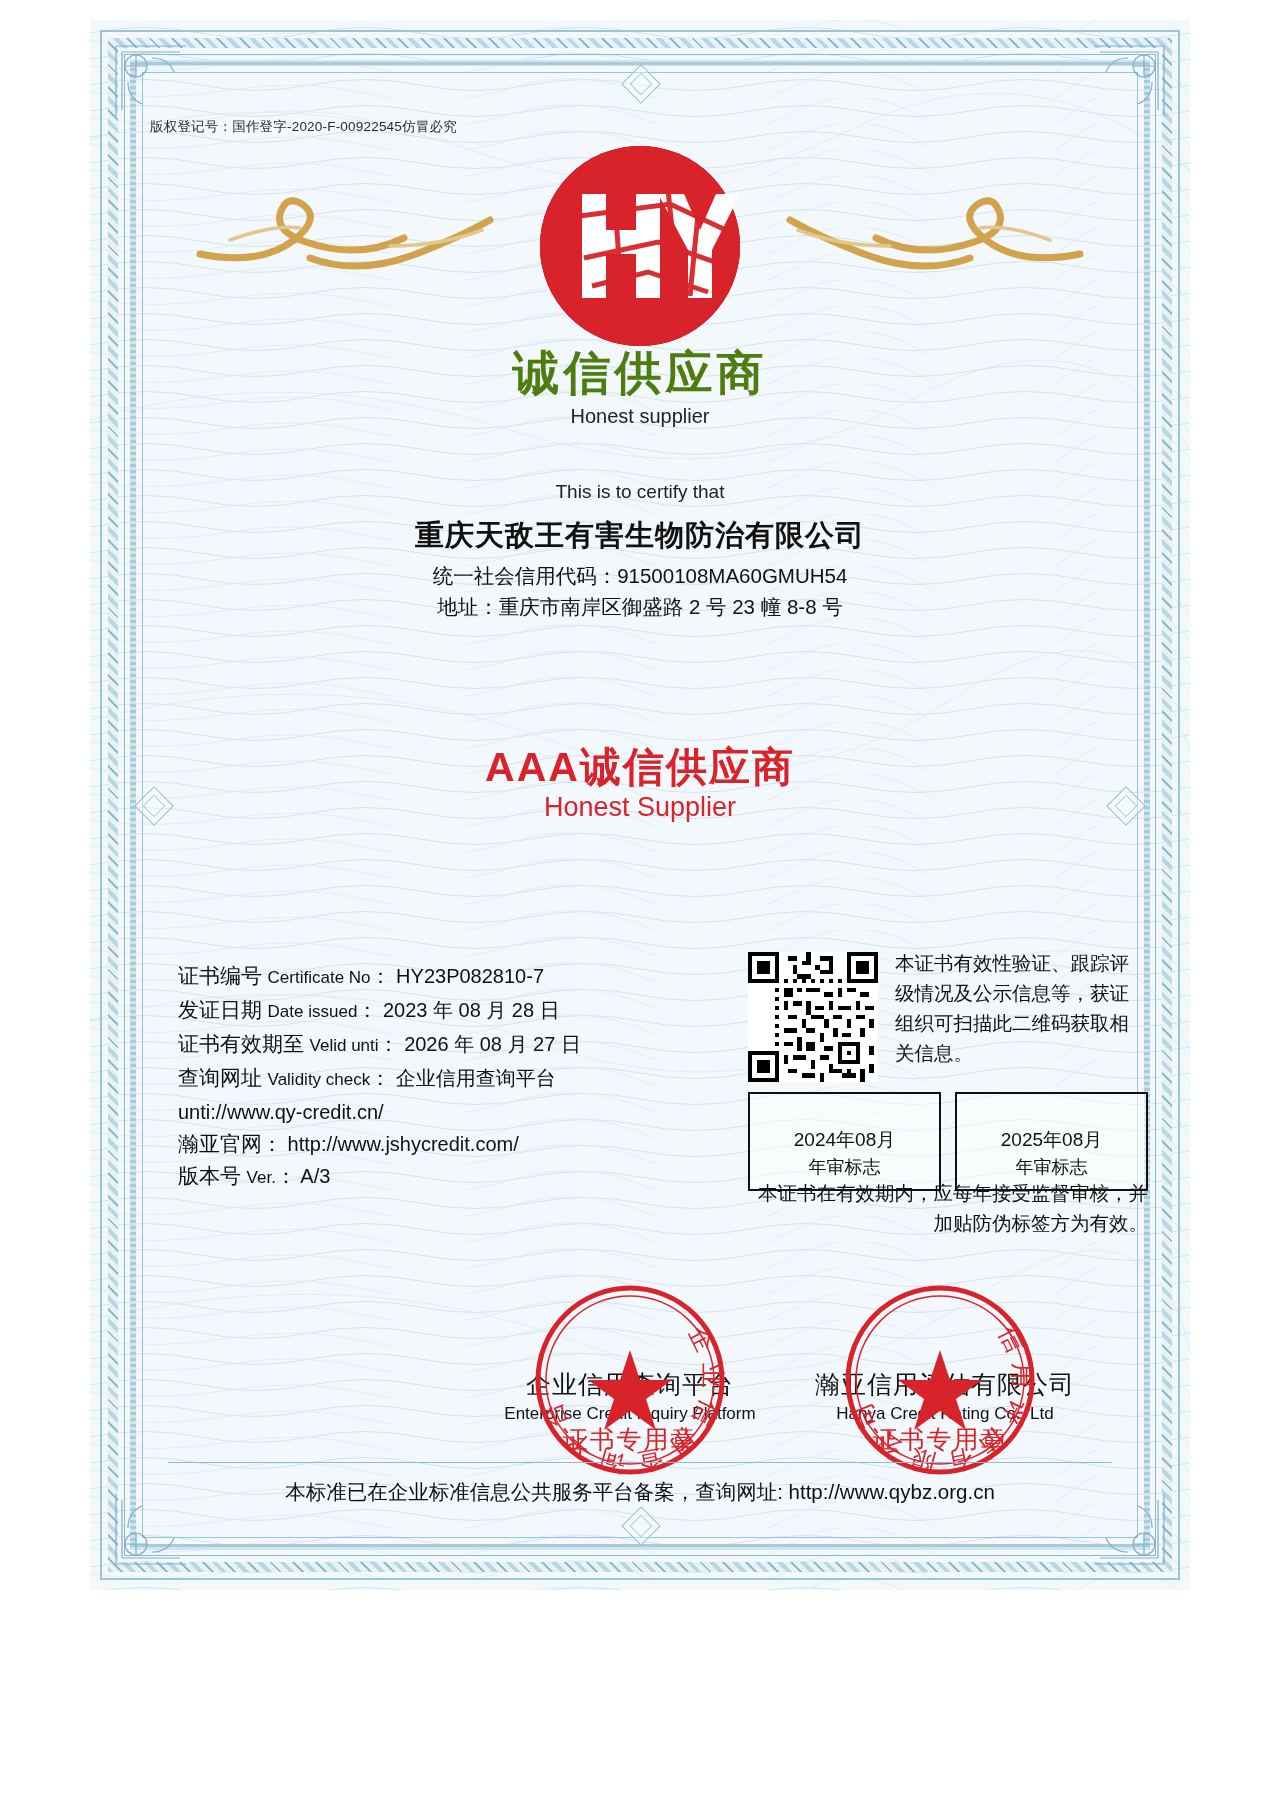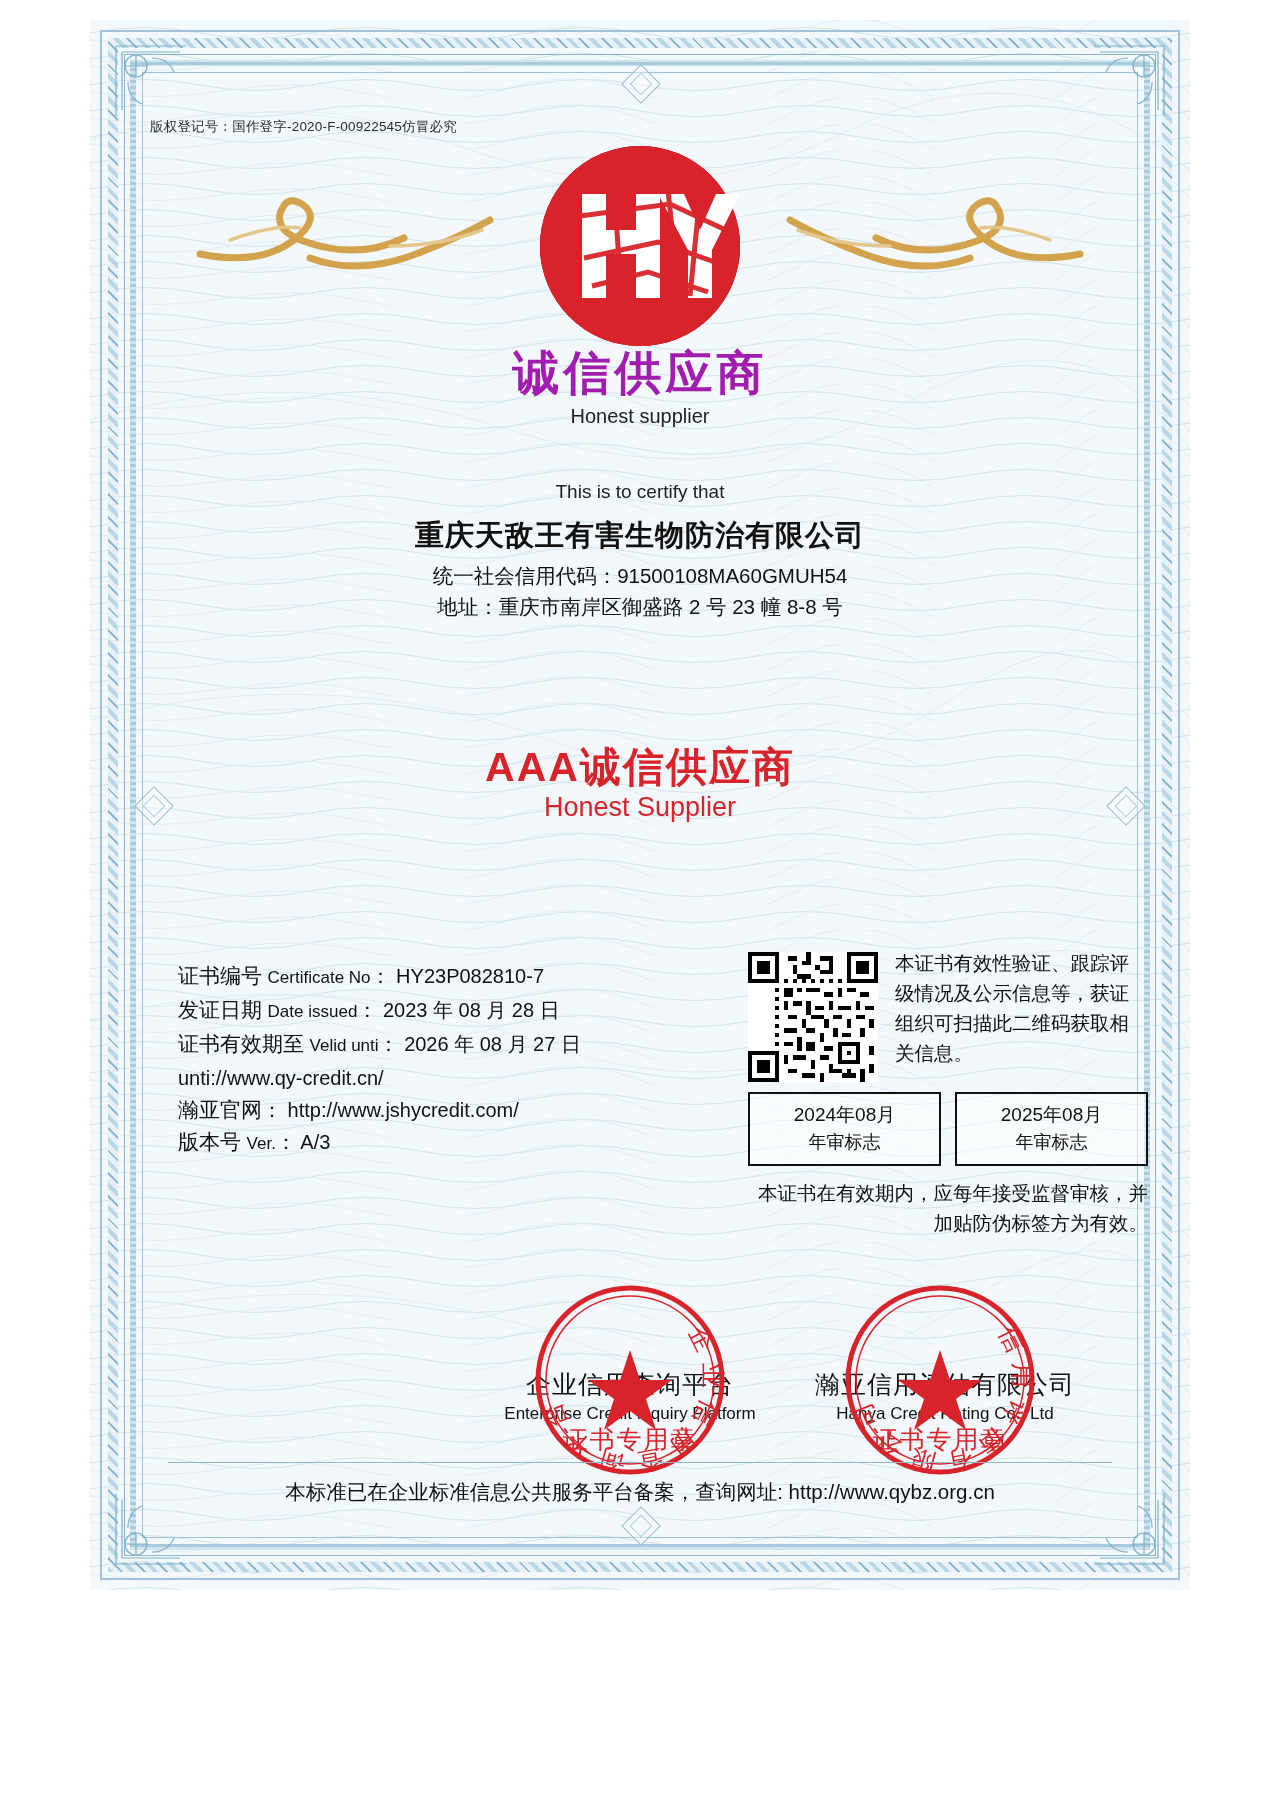--- a/index.html
+++ b/index.html
@@ -146,21 +146,21 @@
   .logo svg { display: block; }
 
   
   .title-cn {
     position: absolute;
     top: 262px;
     left: 0; right: 0;
     text-align: center;
     font-size: 47px;
     font-weight: bold;
-    color: #a21caf;
+    color: #4d7c0f;
     letter-spacing: 4px;
   }
   .title-en {
     position: absolute;
     top: 325px;
     left: 0; right: 0;
     text-align: center;
     font-size: 20px;
     color: #222;
   }
@@ -270,21 +270,21 @@
     display: flex;
     gap: 14px;
   }
   .stamp-box {
     flex: 1;
     border: 2px solid #111;
     text-align: center;
     padding: 8px 4px 10px 4px;
     background: rgba(255,255,255,0.5);
   }
-  .stamp-box .yr { font-size: 19px; color: #111; }
+  .stamp-box .yr { font-size: 19px; color: #111; margin-top: 25px; }
   .stamp-box .lb { font-size: 18px; color: #111; margin-top: 2px; }
 
   .audit-note {
     position: absolute;
     left: 598px;
     top: 1098px;
     width: 400px;
     text-align: right;
     font-size: 19.5px;
     line-height: 30px;
@@ -478,20 +478,25 @@
       </div>
       <div class="line">
         <span class="lbl-cn">发证日期</span>
         <span class="lbl-en">Date issued</span><span>：</span>
         <span>2023 年 08 月 28 日</span>
       </div>
       <div class="line">
         <span class="lbl-cn">证书有效期至</span>
         <span class="lbl-en">Velid unti</span><span>：</span>
         <span>2026 年 08 月 27 日</span>
+      </div>
+      <div class="line">
+        <span class="lbl-cn">查询网址</span>
+        <span class="lbl-en">Validity check</span><span>：</span>
+        <span>企业信用查询平台</span>
       </div>
       <div class="line">
         <span>unti://www.qy-credit.cn/</span>
       </div>
       <div class="line">
         <span class="lbl-cn">瀚亚官网</span><span>：</span>
         <span>http://www.jshycredit.com/</span>
       </div>
       <div class="line">
         <span class="lbl-cn">版本号</span>

